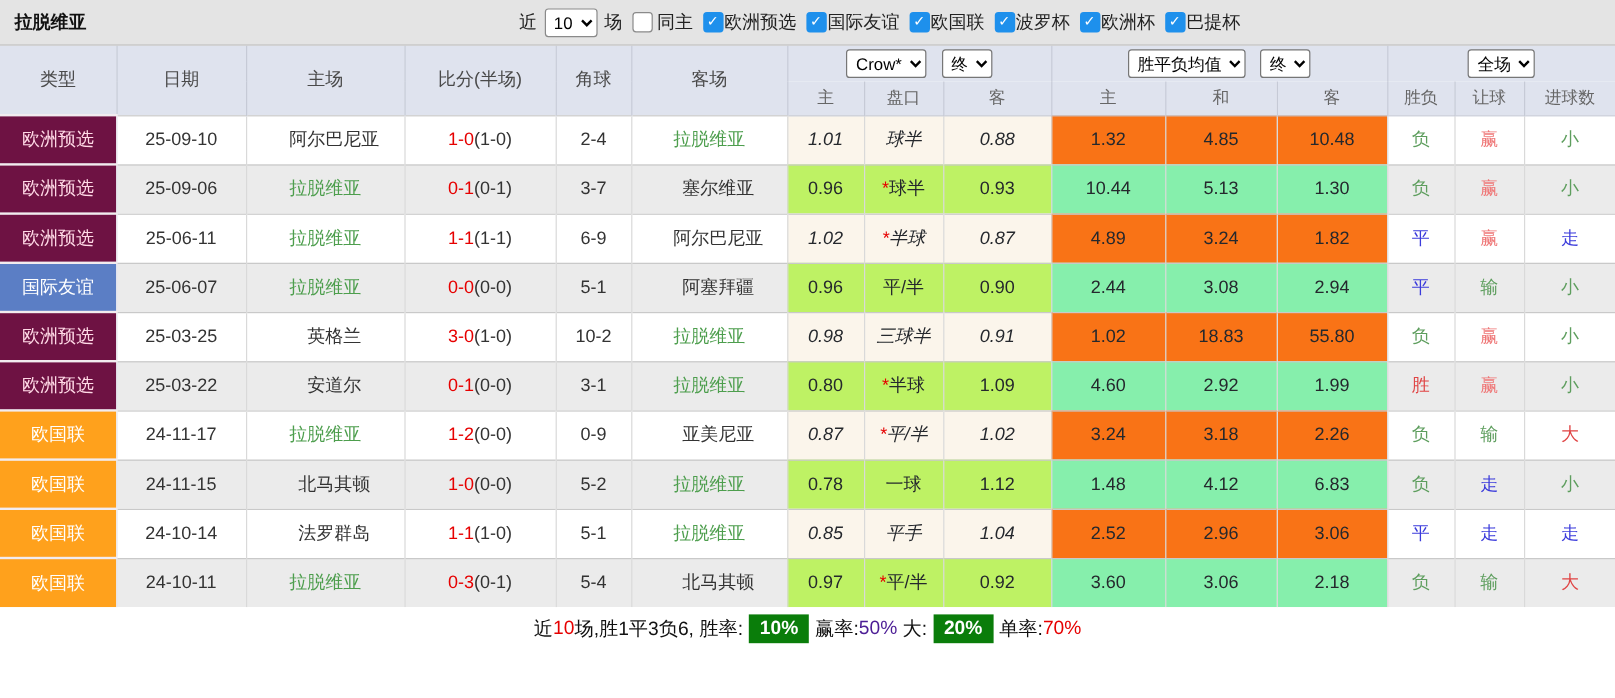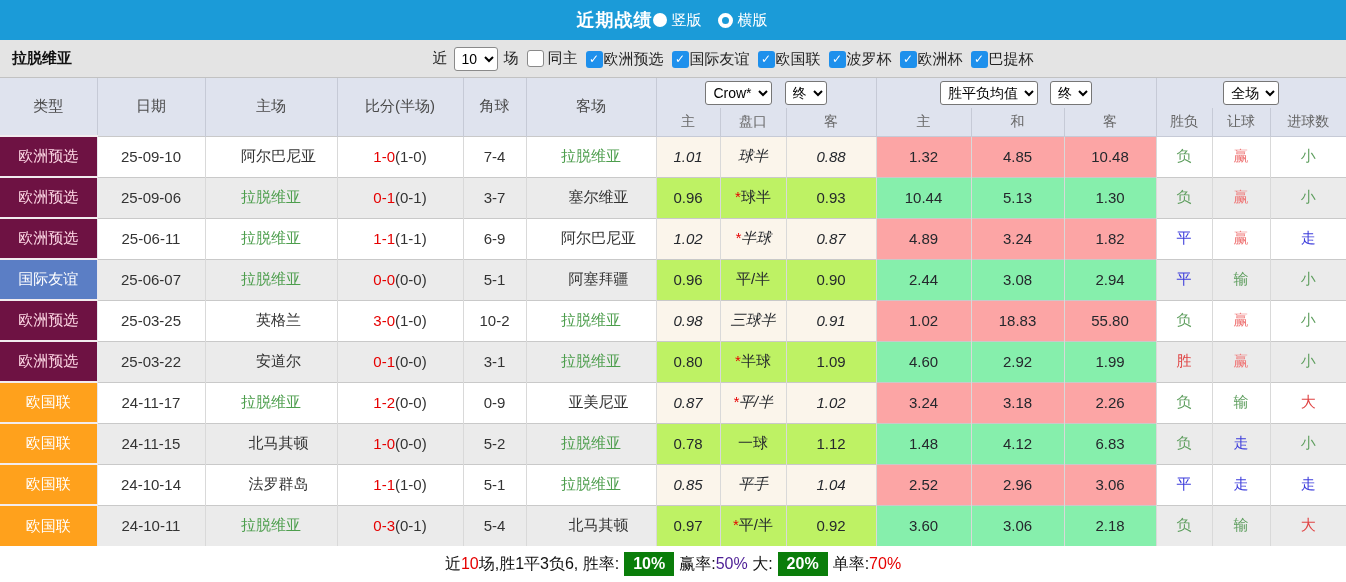--- a/index.html
+++ b/index.html
@@ -32,21 +32,21 @@
   th.last { border-right:none; }
   tr.select-row th { height:30px; border-bottom:none; }
   tr.sub-row th { height:28px; font-size:14px; color:#666; }
   th select { font-size:14px; padding:2px 3px; border:1px solid #767676; border-radius:3px; background:#fff; margin:0 4px; }
   td { height:41px; text-align:center; font-size:15px; color:#333; border-right:1px solid #d9d9d9; border-top:1px solid #c9c9c9; }
   td:last-child { border-right:none; }
   tr.odd  td { background:#fff; }
   tr.even td { background:#ebebeb; }
   tr.odd  td.cream { background:#fbf5eb;font-style:italic; }
   tr.even td.cream { background:#bef264; }
-  tr.odd  td.avgc { background:#fca5a5; }
+  tr.odd  td.avgc { background:#f97316; }
   tr.even td.avgc { background:#86efac; }
   td.typec { color:#fff; border-top:2px solid #f2ecef; border-right:1px solid #e7e7ee; }
   tr.odd td.type-euroqual, tr.even td.type-euroqual { background:#6e1243; color:#ffd9e6; }
   tr.odd td.type-friendly, tr.even td.type-friendly { background:#5b7ec5; color:#fff; }
   tr.odd td.type-nations,  tr.even td.type-nations  { background:#ffa11c; color:#fff; }
   td.odds { color:#25282d; }
   .team-self { color:#4d9e4d; }
   .team-opp { color:#333;padding-left:15px; }
   .score-main { color:#e60000; }
   .score-half { color:#333; }
@@ -60,29 +60,20 @@
   .summary-bar { height:36px; background:#fff; display:flex; align-items:center; justify-content:center; font-size:16px; color:#111; }
   .summary-bar .red { color:#e60000; }
   .summary-bar .blue { color:#4c1d95; }
   .badge { display:inline-block; background:#0a7d0a; color:#fff; font-weight:bold; padding:3px 9px; margin:0 5px; }
 </style>
 </head>
 <body>
 
 <div class="page">
 
-  <div class="title-bar">
-    <span class="app-title">近期战绩</span>
-    <span class="radio-group">
-      <span class="radio filled"></span>
-      <span class="radio-label">竖版</span>
-      <span class="radio ring"></span>
-      <span class="radio-label">横版</span>
-    </span>
-  </div>
 
   <div class="filter-bar">
     <span class="team-name">拉脱维亚</span>
     <div class="filter-controls">
       <span>近</span>
       <select>
         <option>10</option>
       </select>
       <span>场</span>
       <span class="checkbox unchecked"></span>
@@ -158,21 +149,21 @@
         <th>让球</th>
         <th class="last">进球数</th>
       </tr>
     </thead>
     <tbody id="match-rows">
         <tr class="odd">
           <td class="typec type-euroqual">欧洲预选</td>
           <td class="">25-09-10</td>
           <td class=""><span class="team-opp">阿尔巴尼亚</span></td>
           <td class=""><span class="score-main">1-0</span><span class="score-half">(1-0)</span></td>
-          <td class="">7-4</td>
+          <td class="">2-4</td>
           <td class=""><span class="team-self">拉脱维亚</span></td>
           <td class="cream odds">1.01</td>
           <td class="cream odds">球半</td>
           <td class="cream odds">0.88</td>
           <td class="avgc odds">1.32</td>
           <td class="avgc odds">4.85</td>
           <td class="avgc odds">10.48</td>
           <td class="c-green">负</td>
           <td class="c-pink">赢</td>
           <td class="c-green">小</td>

